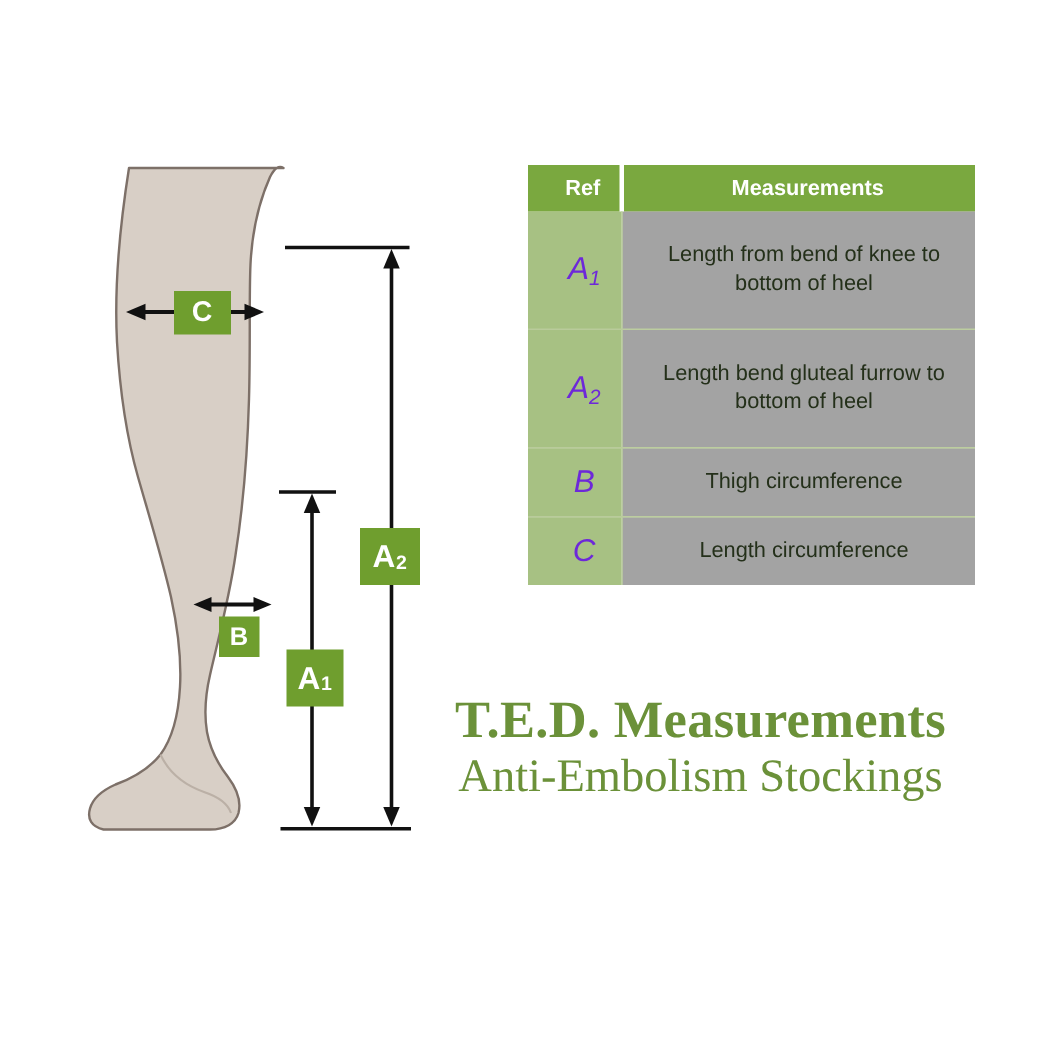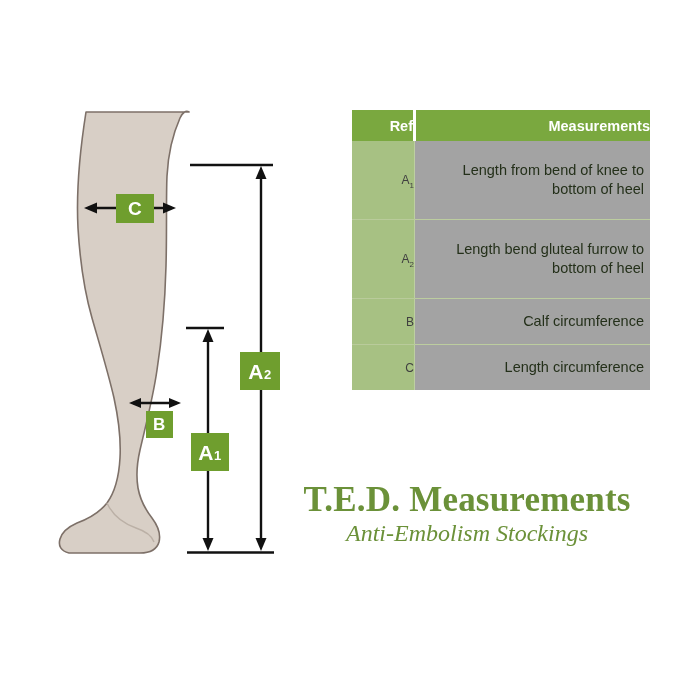--- a/index.html
+++ b/index.html
@@ -57,46 +57,47 @@
     position: absolute;
     left: 352px;
     top: 110px;
     width: 298px;
     border-collapse: collapse;
     table-layout: fixed;
     background: #cedcb4;
   }
   #measurements-table th,
   #measurements-table td {
-    text-align: right;
+    text-align: center;
     vertical-align: middle;
     padding: 0;
   }
   #measurements-table thead th {
     background: #7aa83f;
     color: #ffffff;
     font-size: 14.5px;
     font-weight: bold;
     height: 31px;
     padding-left: 11px;
   }
   #measurements-table thead th.col-ref {
     width: 49px;
     padding-left: 12px;
   }
   #measurements-table thead th.col-meas {
     border-left: 3px solid #ffffff;
   }
   #measurements-table tbody td.cell-ref {
     background: #a7c183;
-    color: #404040;
-    font-size: 12px;
+    color: #6d28d9;
+    font-size: 21px;
     padding-left: 13px;
     border-bottom: 1px solid #b9cb9b;
     border-right: 1px solid #bdcfa1;
+    font-style: italic;
   }
   #measurements-table tbody td.cell-meas {
     background: #a3a3a3;
     color: #24301a;
     font-size: 14.5px;
     line-height: 1.28;
     padding-left: 13px;
     padding-right: 6px;
     border-bottom: 1px solid #bccd9f;
   }
@@ -107,39 +108,38 @@
   .ref-sub {
     font-size: 66%;
     position: relative;
     top: 4px;
   }
 
   
   #title-block {
     position: absolute;
     left: 272px;
-    top: 482px;
+    top: 462px;
     width: 390px;
     text-align: center;
     color: #6b9139;
     font-family: "Liberation Serif", serif;
   }
   #title-main {
     font-size: 35px;
     font-weight: bold;
     line-height: 1.04;
     letter-spacing: .2px;
     white-space: nowrap;
   }
   #title-sub {
-    font-size: 24px;
+    font-size: 31px;
     line-height: 1.12;
     margin-top: 2px;
     white-space: nowrap;
-    font-style: italic;
   }
 </style>
 </head>
 <body>
 
 <div id="stage">
 
   <svg id="leg-illustration" viewBox="0 0 340 600">
 
     <path d="M 86,112
@@ -227,21 +227,21 @@
       <tr class="row-tall">
         <td class="cell-ref"><span>A</span><span class="ref-sub">1</span></td>
         <td class="cell-meas">Length from bend of knee to bottom of heel</td>
       </tr>
       <tr class="row-tall2">
         <td class="cell-ref"><span>A</span><span class="ref-sub">2</span></td>
         <td class="cell-meas">Length bend gluteal furrow to bottom of heel</td>
       </tr>
       <tr class="row-short">
         <td class="cell-ref"><span>B</span><span class="ref-sub"></span></td>
-        <td class="cell-meas">Calf circumference</td>
+        <td class="cell-meas">Thigh circumference</td>
       </tr>
       <tr class="row-short">
         <td class="cell-ref"><span>C</span><span class="ref-sub"></span></td>
         <td class="cell-meas">Length circumference</td>
       </tr>
     </tbody>
   </table>
 
   <div id="title-block">
     <div id="title-main">T.E.D. Measurements</div>

